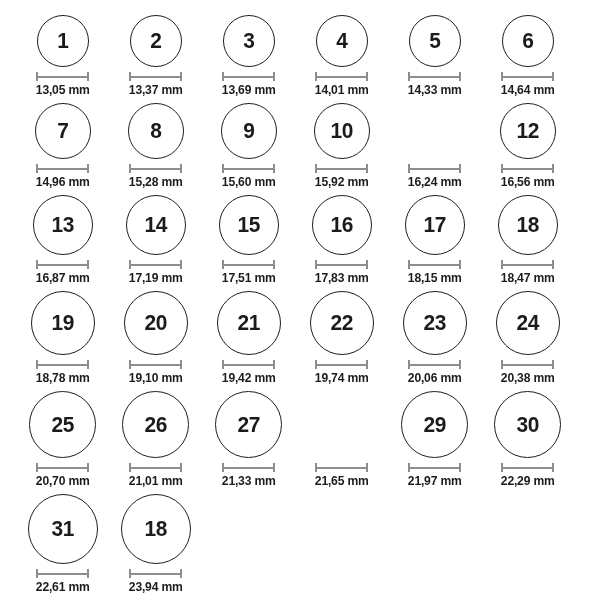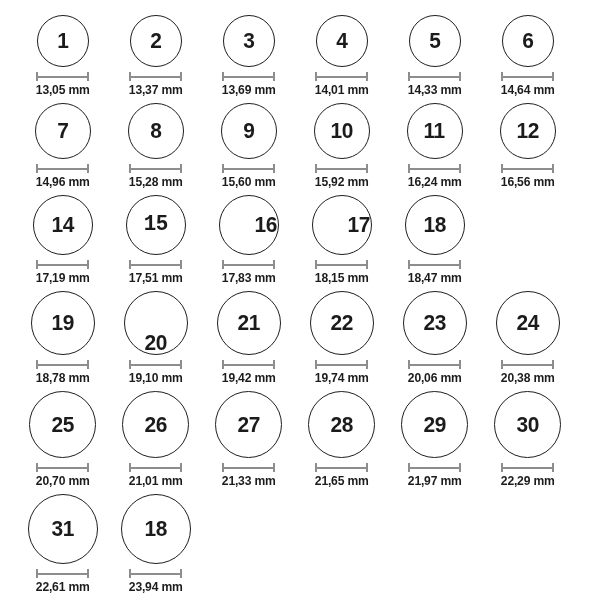--- a/index.html
+++ b/index.html
@@ -165,68 +165,74 @@
       <div class="cell">
     <div class="circle" style="width: 56px; height: 56px;">
       <span class="num">10</span>
     </div>
     <div class="dim">
       <div class="dim-bar"></div>
     </div>
     <span class="dim-label">15,92 mm</span>
   </div>
       <div class="cell">
-    <div class="circle" style="width: 56px; height: 56px;">
-      <span class="num">11</span>
-    </div>
     <div class="dim">
       <div class="dim-bar"></div>
     </div>
     <span class="dim-label">16,24 mm</span>
   </div>
       <div class="cell">
     <div class="circle" style="width: 56px; height: 56px;">
       <span class="num">12</span>
     </div>
     <div class="dim">
       <div class="dim-bar"></div>
     </div>
     <span class="dim-label">16,56 mm</span>
   </div>
     </div>
     <div class="row">
       <div class="cell">
     <div class="circle" style="width: 60px; height: 60px;">
+      <span class="num">13</span>
+    </div>
+    <div class="dim">
+      <div class="dim-bar"></div>
+    </div>
+    <span class="dim-label">16,87 mm</span>
+  </div>
+      <div class="cell">
+    <div class="circle" style="width: 60px; height: 60px;">
       <span class="num">14</span>
     </div>
     <div class="dim">
       <div class="dim-bar"></div>
     </div>
     <span class="dim-label">17,19 mm</span>
   </div>
       <div class="cell">
-    <div class="circle" style="width: 60px; height: 60px; font-family: Liberation Mono, monospace;">
+    <div class="circle" style="width: 60px; height: 60px;">
       <span class="num">15</span>
     </div>
     <div class="dim">
       <div class="dim-bar"></div>
     </div>
     <span class="dim-label">17,51 mm</span>
   </div>
       <div class="cell">
-    <div class="circle" style="width: 60px; height: 60px; justify-content: flex-end;">
+    <div class="circle" style="width: 60px; height: 60px;">
       <span class="num">16</span>
     </div>
     <div class="dim">
       <div class="dim-bar"></div>
     </div>
     <span class="dim-label">17,83 mm</span>
   </div>
       <div class="cell">
-    <div class="circle" style="width: 60px; height: 60px; justify-content: flex-end;">
+    <div class="circle" style="width: 60px; height: 60px;">
       <span class="num">17</span>
     </div>
     <div class="dim">
       <div class="dim-bar"></div>
     </div>
     <span class="dim-label">18,15 mm</span>
   </div>
       <div class="cell">
     <div class="circle" style="width: 60px; height: 60px;">
       <span class="num">18</span>
@@ -241,21 +247,21 @@
       <div class="cell">
     <div class="circle" style="width: 64px; height: 64px;">
       <span class="num">19</span>
     </div>
     <div class="dim">
       <div class="dim-bar"></div>
     </div>
     <span class="dim-label">18,78 mm</span>
   </div>
       <div class="cell">
-    <div class="circle" style="width: 64px; height: 64px; align-items: flex-end;">
+    <div class="circle" style="width: 64px; height: 64px;">
       <span class="num">20</span>
     </div>
     <div class="dim">
       <div class="dim-bar"></div>
     </div>
     <span class="dim-label">19,10 mm</span>
   </div>
       <div class="cell">
     <div class="circle" style="width: 64px; height: 64px;">
       <span class="num">21</span>
@@ -315,23 +321,20 @@
       <div class="cell">
     <div class="circle" style="width: 67px; height: 67px;">
       <span class="num">27</span>
     </div>
     <div class="dim">
       <div class="dim-bar"></div>
     </div>
     <span class="dim-label">21,33 mm</span>
   </div>
       <div class="cell">
-    <div class="circle" style="width: 67px; height: 67px;">
-      <span class="num">28</span>
-    </div>
     <div class="dim">
       <div class="dim-bar"></div>
     </div>
     <span class="dim-label">21,65 mm</span>
   </div>
       <div class="cell">
     <div class="circle" style="width: 67px; height: 67px; align-items: center;">
       <span class="num">29</span>
     </div>
     <div class="dim">

